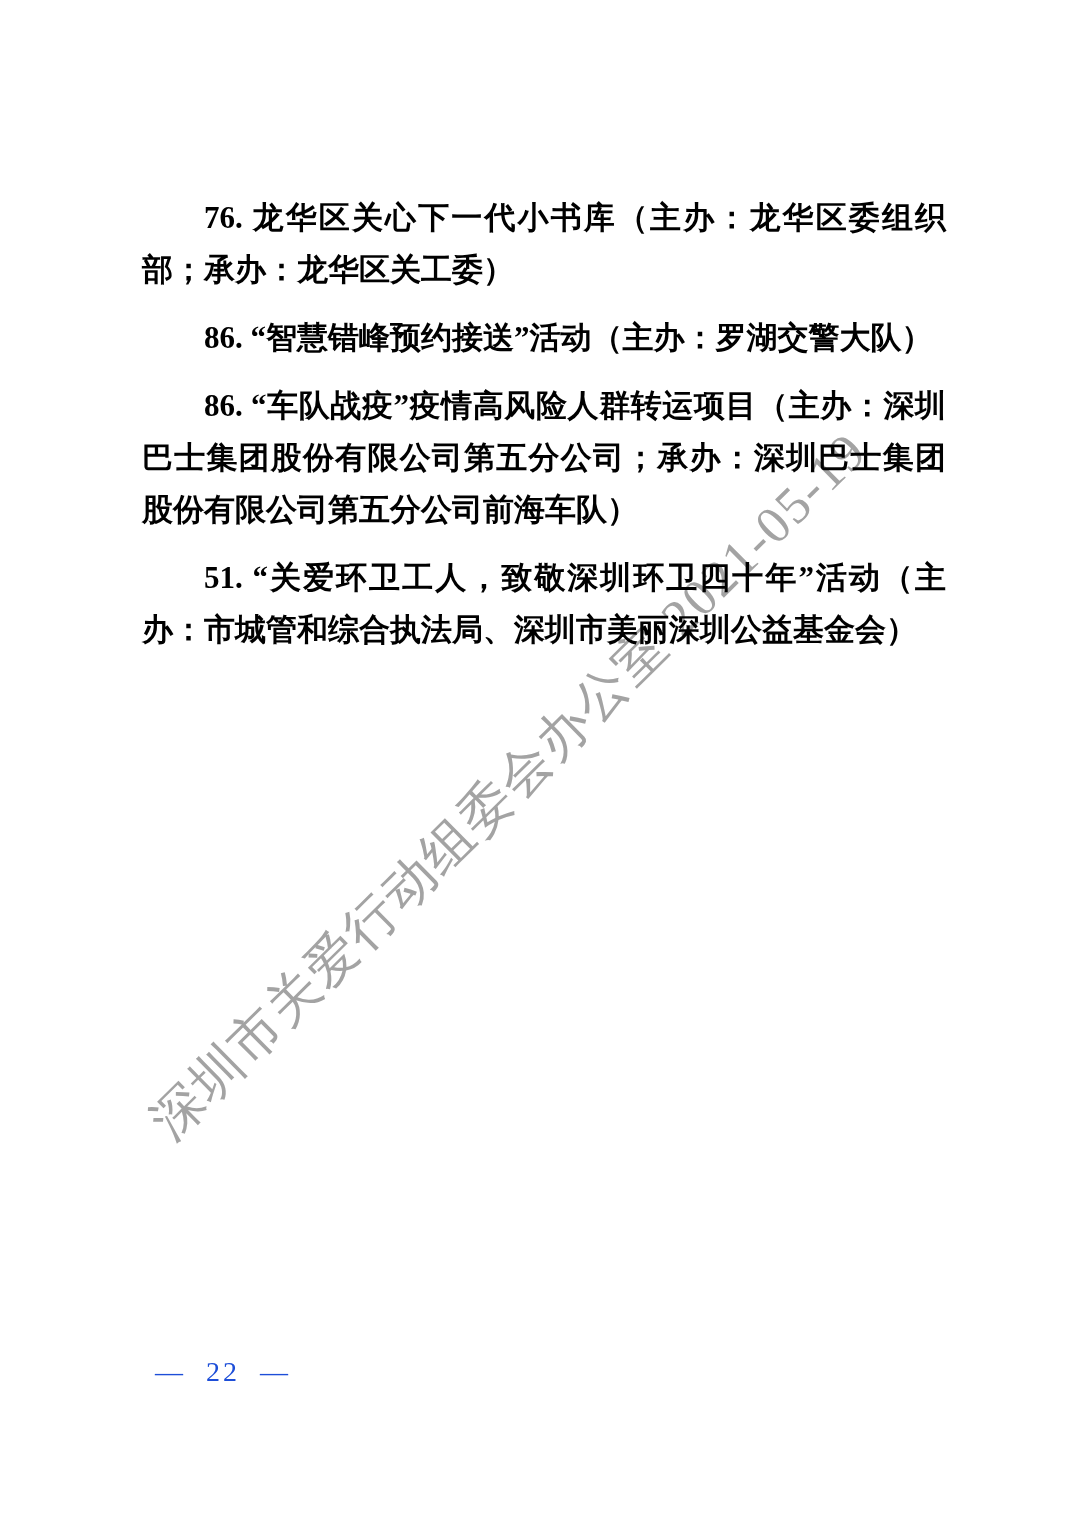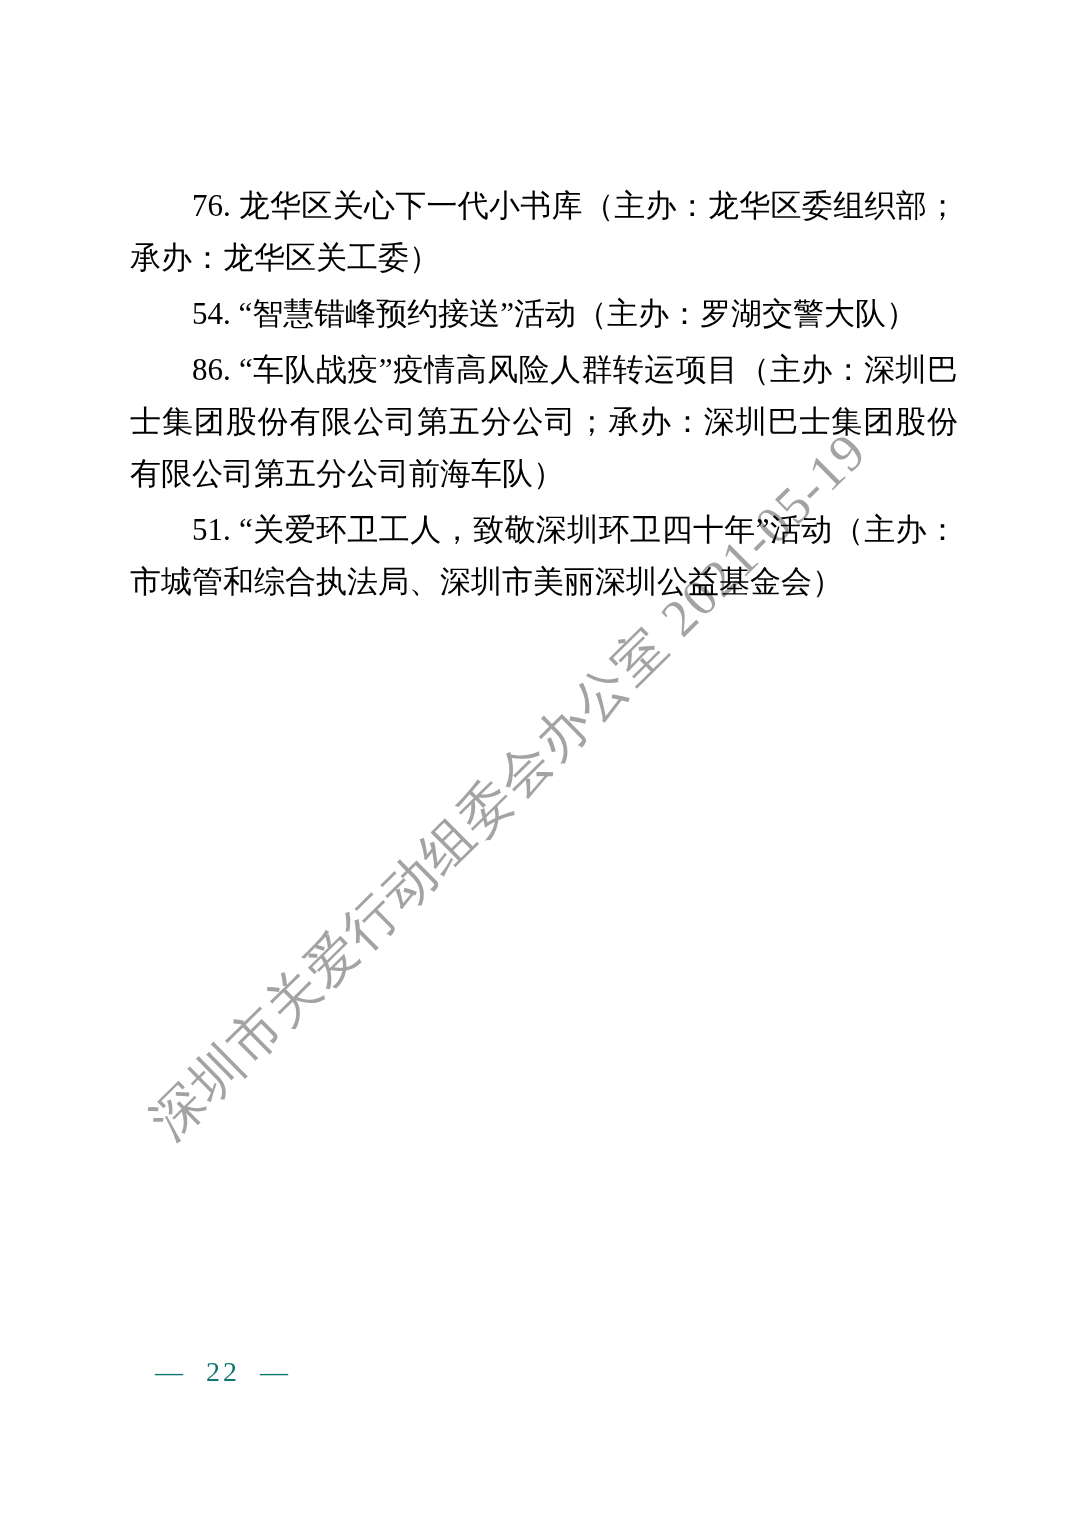--- a/index.html
+++ b/index.html
@@ -38,50 +38,51 @@
     left: 126px;
     top: 176px;
     width: 836px;
     z-index: 2;
     font-size: 31px;
     line-height: 52px;
     text-align: justify;
     text-justify: inter-character;
   }
   .content p.para {
-    margin: 4px;
+    margin: 16px;
     padding: 0;
     text-indent: 2em;
     word-break: normal;
     line-break: strict;
+    font-weight: bold;
   }
   .page-footer {
     position: absolute;
     left: 155px;
     top: 1356px;
     z-index: 2;
     font-size: 28px;
     line-height: 32px;
     letter-spacing: 3px;
     word-spacing: 10px;
-    color: #0f766e;
+    color: #1d4ed8;
   }
 </style>
 </head>
 <body>
 
 <div class="page">
 
   <div class="watermark">深圳市关爱行动组委会办公室 2021-05-19</div>
 
   <div class="content">
 
       <p class="para">76. 龙华区关心下一代小书库（主办：龙华区委组织部；承办：龙华区关工委）</p>
 
-      <p class="para">54. “智慧错峰预约接送”活动（主办：罗湖交警大队）</p>
+      <p class="para">86. “智慧错峰预约接送”活动（主办：罗湖交警大队）</p>
 
       <p class="para">86. “车队战疫”疫情高风险人群转运项目（主办：深圳巴士集团股份有限公司第五分公司；承办：深圳巴士集团股份有限公司第五分公司前海车队）</p>
 
 
 
       <p class="para">51. “关爱环卫工人，致敬深圳环卫四十年”活动（主办：市城管和综合执法局、深圳市美丽深圳公益基金会）</p>
 
 
 
     </div>

